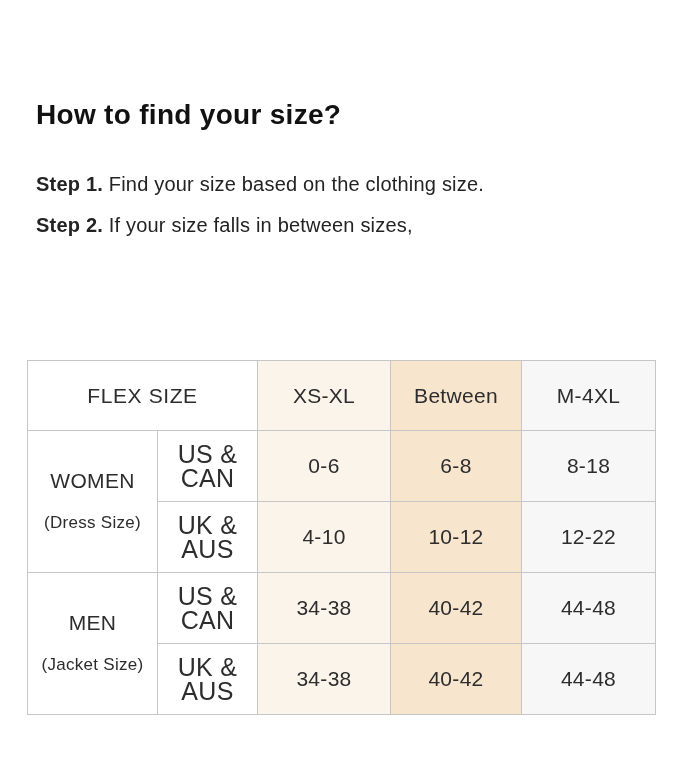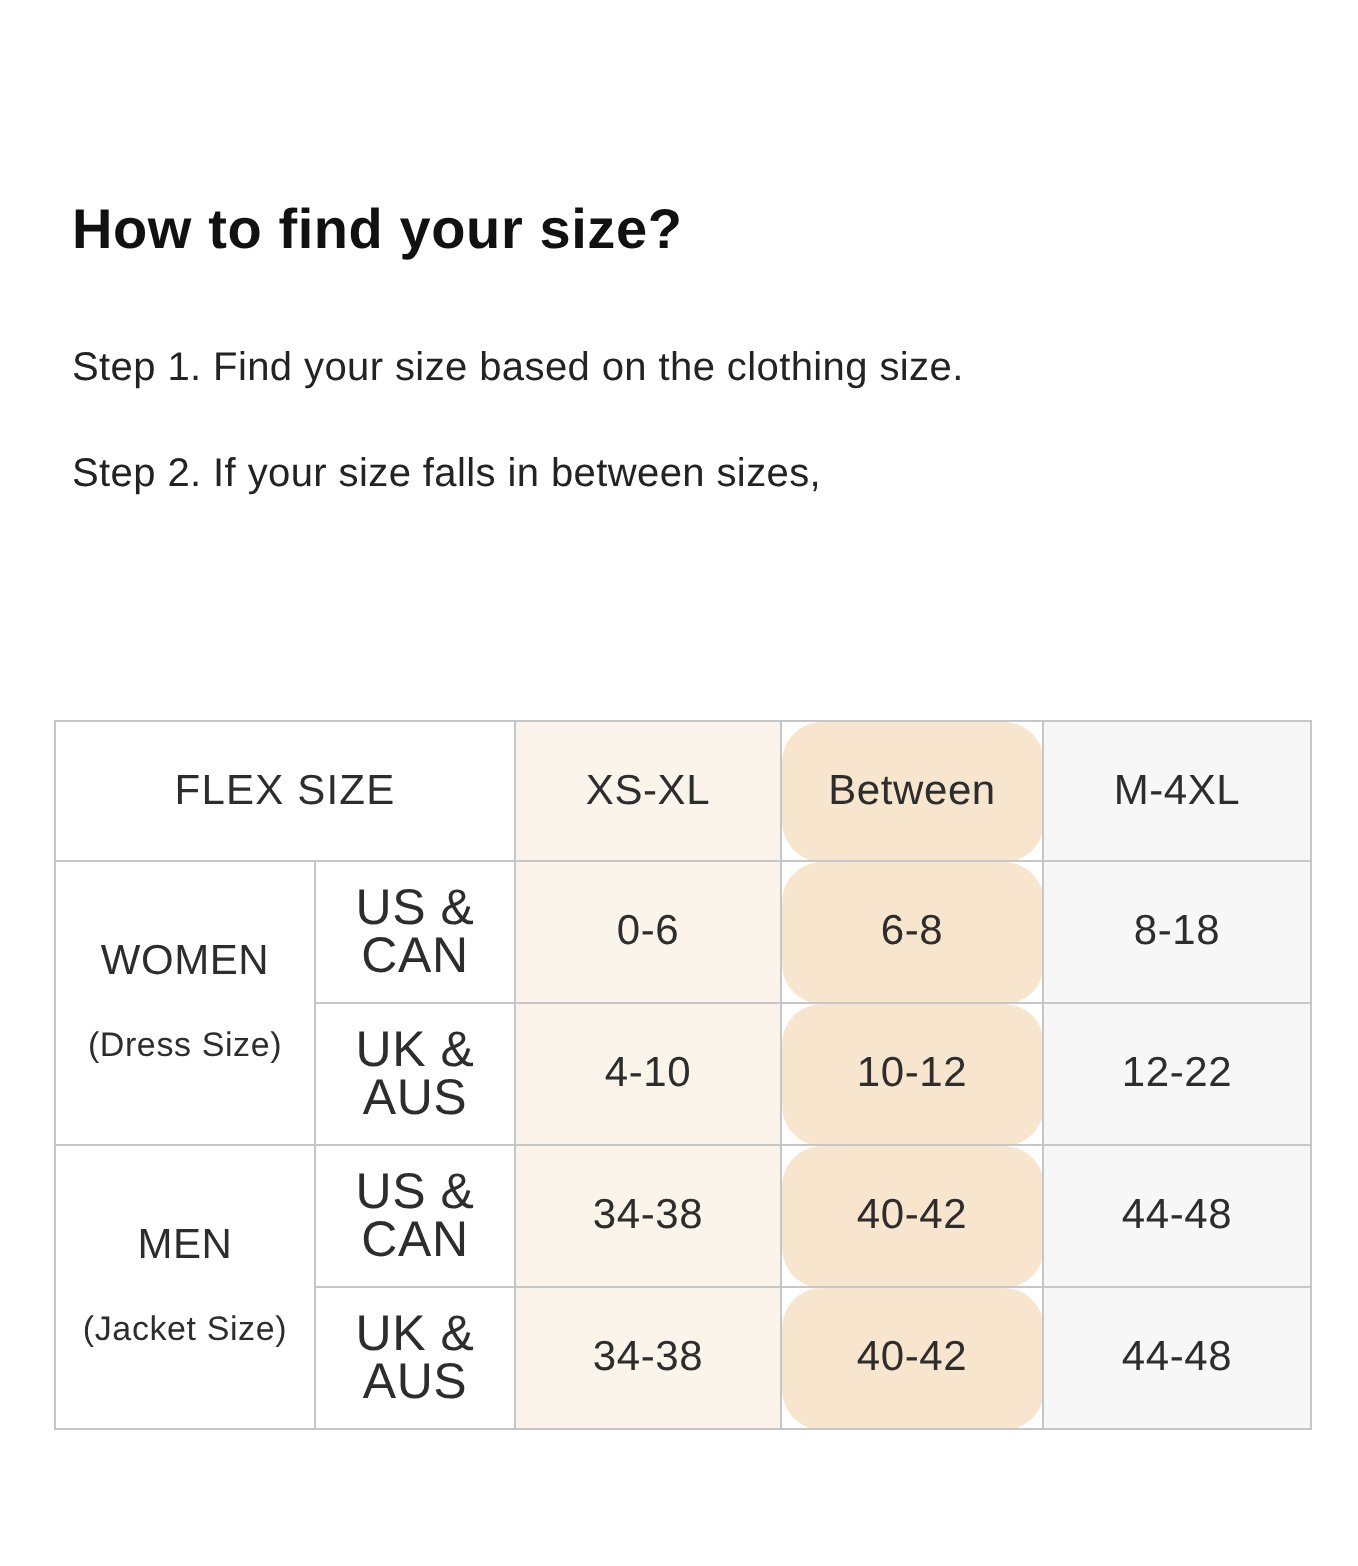--- a/index.html
+++ b/index.html
@@ -27,22 +27,22 @@
       margin-top: 21px;
     }
     .step {
       position: absolute;
       left: 36px;
       font-size: 20px;
       line-height: 26px;
       letter-spacing: 0.2px;
     }
     .step-1 { top: 151px; }
-    .step-2 { top: 204px; text-align: center; }
-    .step-label { font-weight: 400; }
+    .step-2 { top: 192px; text-align: center; }
+    .step-label { font-weight: 700; }
     .bullets {
       position: absolute;
       left: 36px;
       top: 243px;
       margin: 0;
       padding: 0;
       list-style: none;
     }
     .bullets li {
       position: relative;
@@ -72,21 +72,21 @@
       text-align: center;
       vertical-align: middle;
       font-size: 21px;
       color: #2d2d2d;
       padding: 0;
       letter-spacing: 0.3px;
     }
     .size-table tr { height: 71px; }
     .size-table tr.header-row { height: 70px; }
     td.cream  { background: var(--cream, #fbf4ea); }
-    td.peach  { background: var(--peach, #f8e5cd); border-radius: 20px; }
+    td.peach  { background: var(--peach, #f8e5cd); }
     td.graycol{ background: var(--graycol, #f7f7f7); }
     .flex-label { letter-spacing: 0.6px; }
     .group-name { font-size: 21px; line-height: 24px; }
     .group-sub  { font-size: 17px; line-height: 22px; margin-top: 19px; }
     .region div { font-size: 25px; line-height: 24px; }
   </style>
 </head>
 <body>
 
 <h1 class="page-title">How to find your size?</h1>

